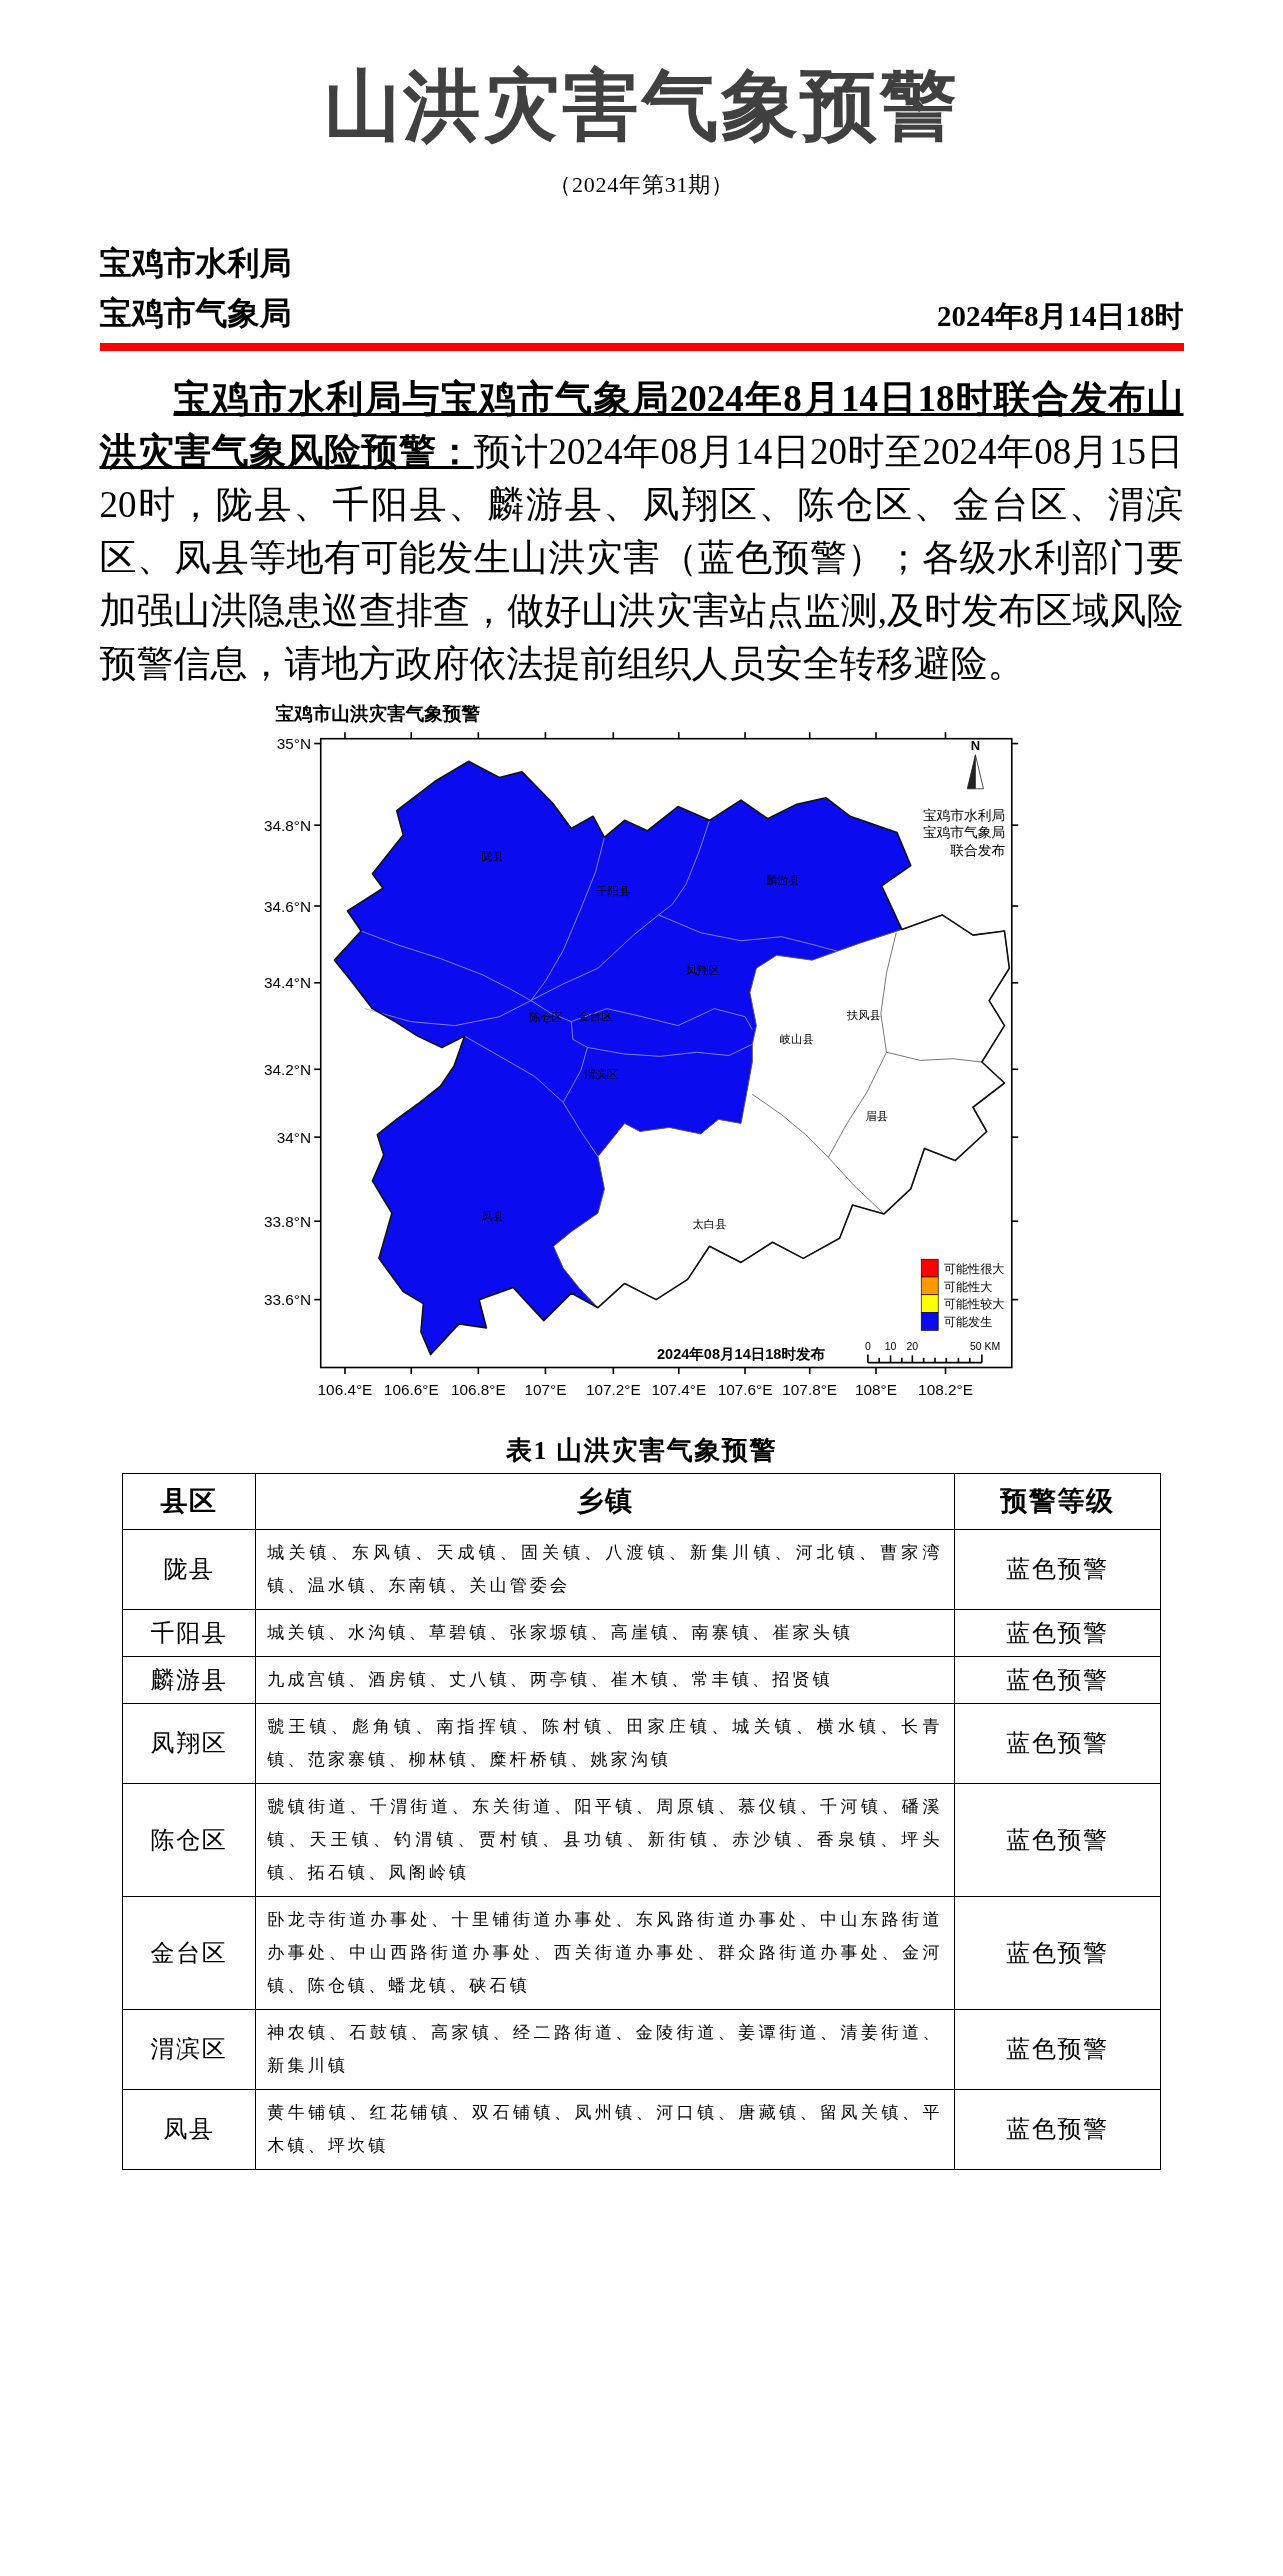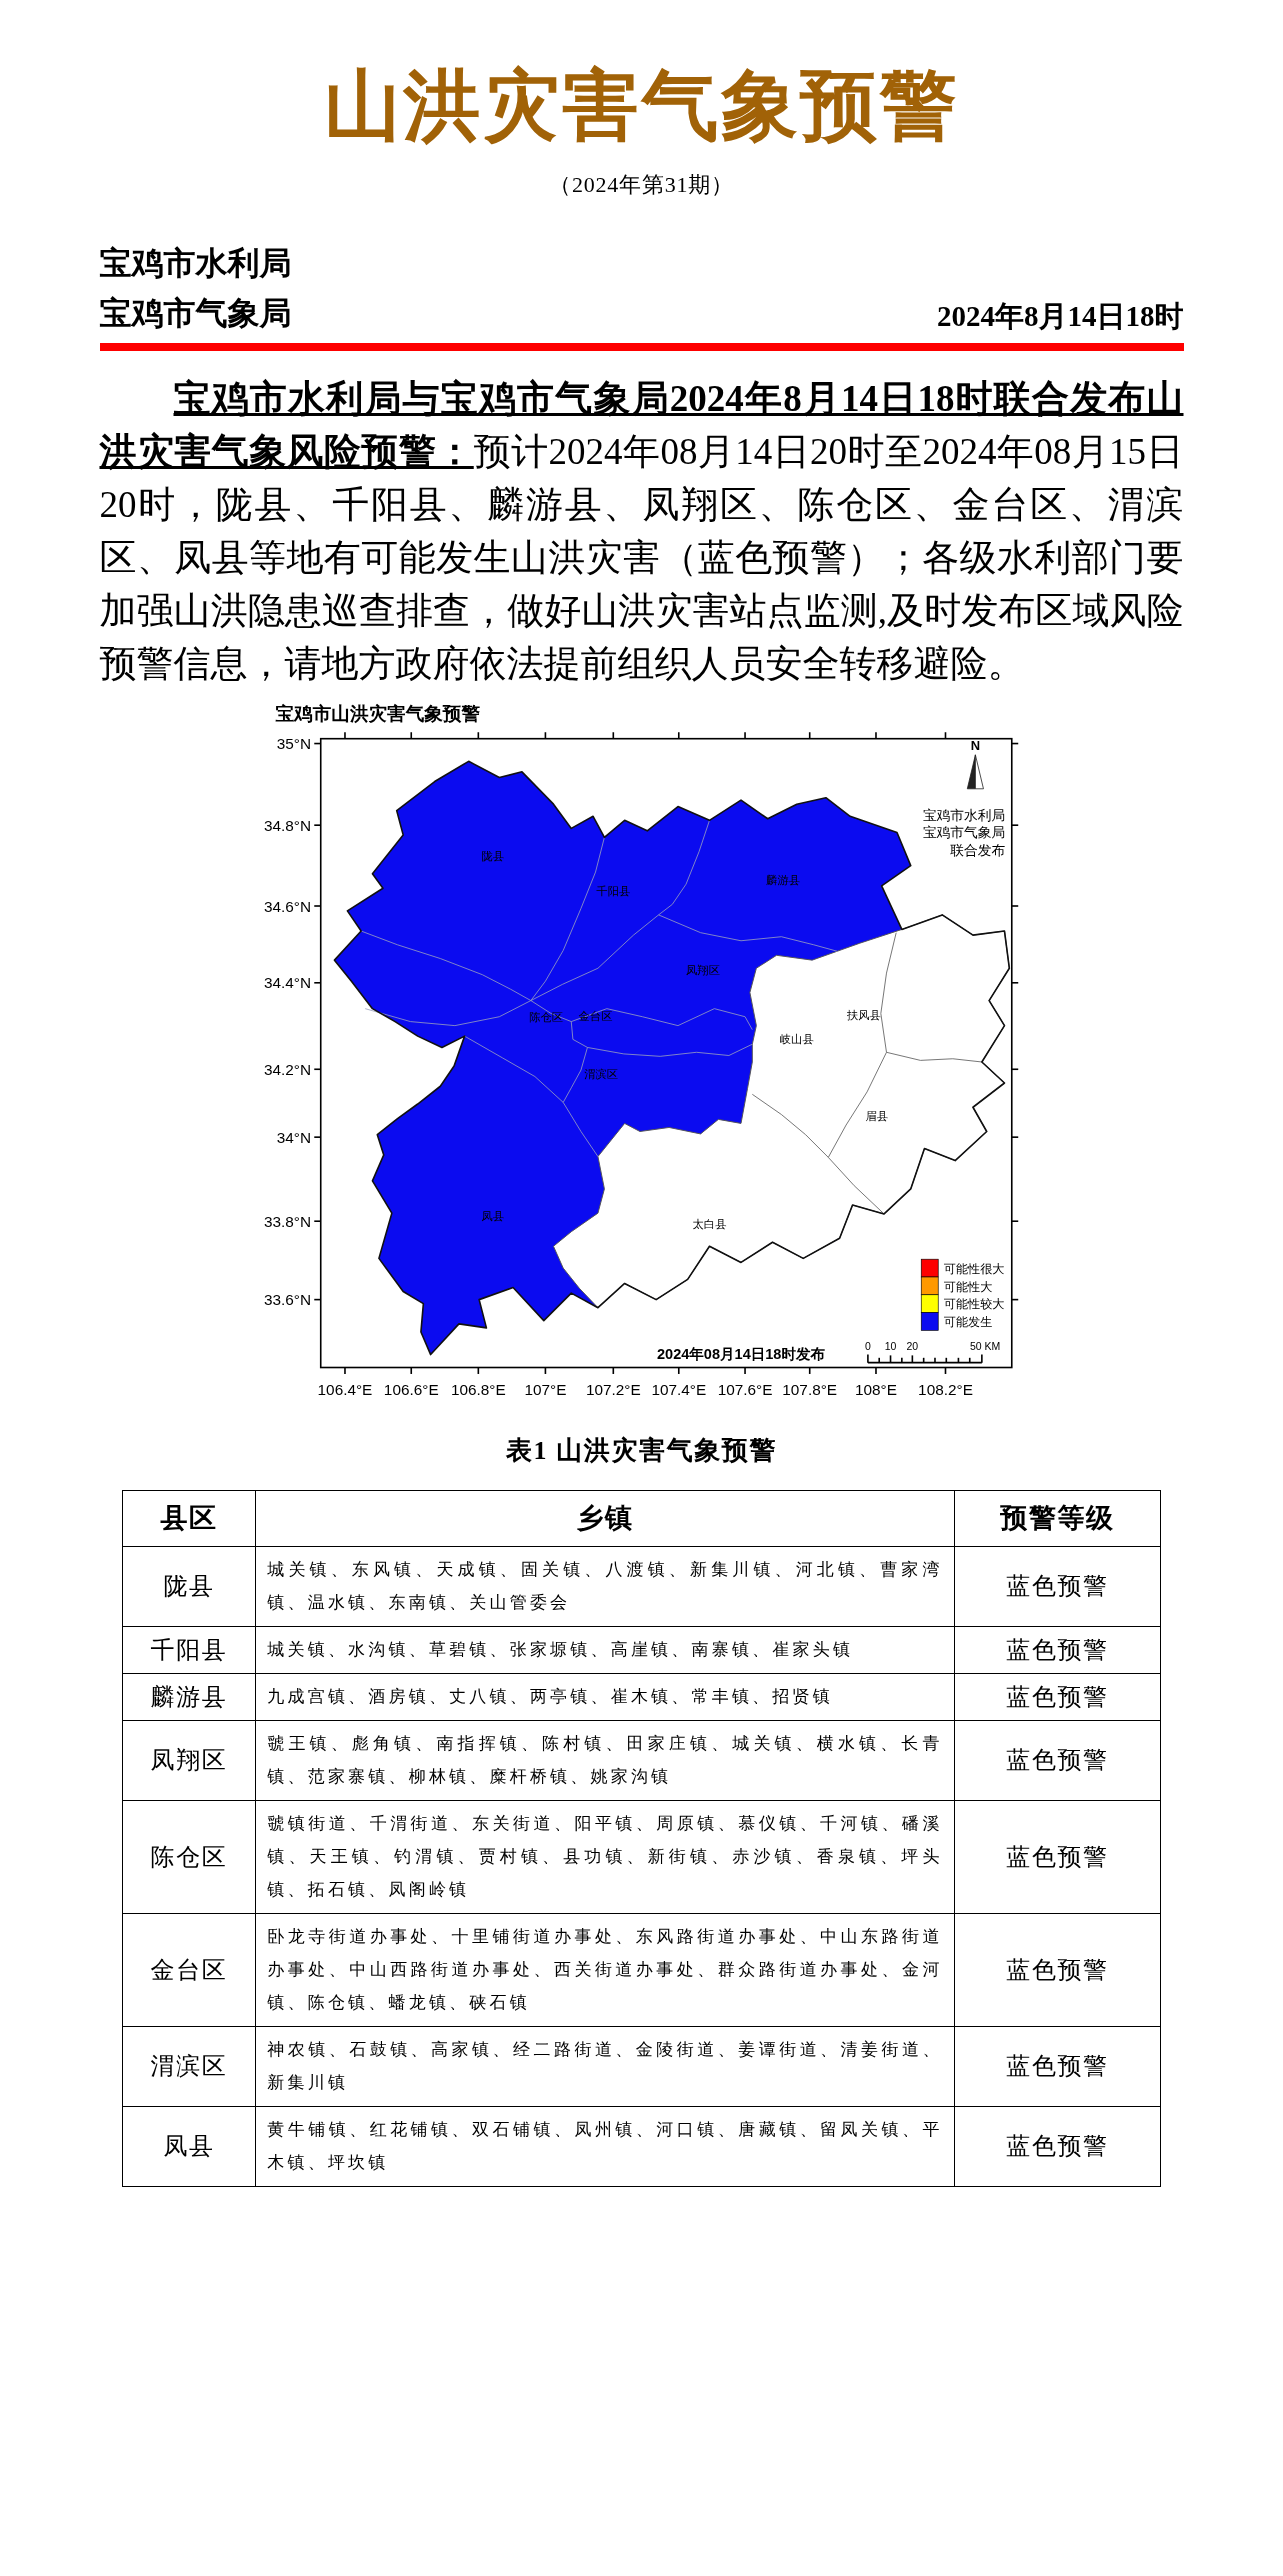--- a/index.html
+++ b/index.html
@@ -12,21 +12,21 @@
     color:#000;
     overflow:hidden;
   }
   .content{width:1084px;margin:0 auto;}
   .doc-title{
     margin-top:63px;
     text-align:center;
     font-family:"Liberation Sans","DejaVu Sans",sans-serif;
     font-size:77px;
     font-weight:900;
-    color:#a16207;
+    color:#404040;
     letter-spacing:2.4px;
     line-height:1.1;
   }
   .issue-no{
     margin-top:22.6px;
     text-align:center;
     font-size:22px;
     letter-spacing:0.8px;
   }
   .agency-row{
@@ -61,21 +61,21 @@
   .issued-label{font-size:18px;font-weight:700;fill:#000;}
   .north-label{font-size:16px;font-weight:700;fill:#000;}
   .table-caption{
     margin-top:13px;
     text-align:center;
     font-size:26px;
     font-weight:600;
     letter-spacing:1.6px;
   }
   table.warn{
-    margin:22px auto 0 auto;
+    margin:5px auto 0 auto;
     width:1039px;
     border-collapse:collapse;
     table-layout:fixed;
   }
   table.warn th, table.warn td{
     border:1.6px solid #000;
     vertical-align:middle;
   }
   table.warn th{
     font-size:27px;font-weight:600;

